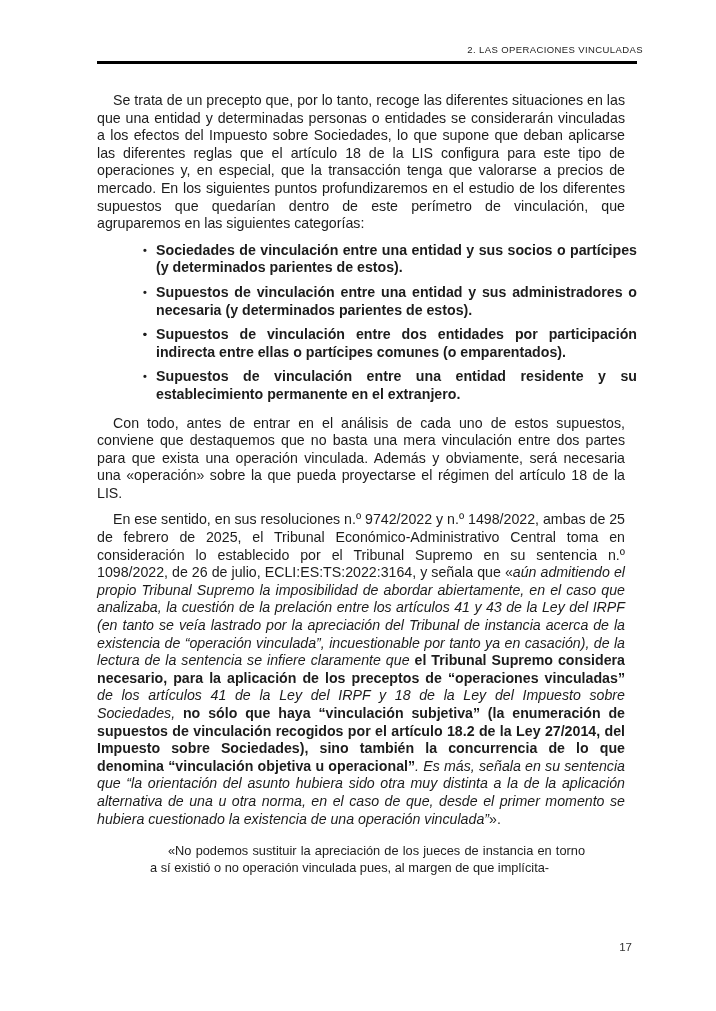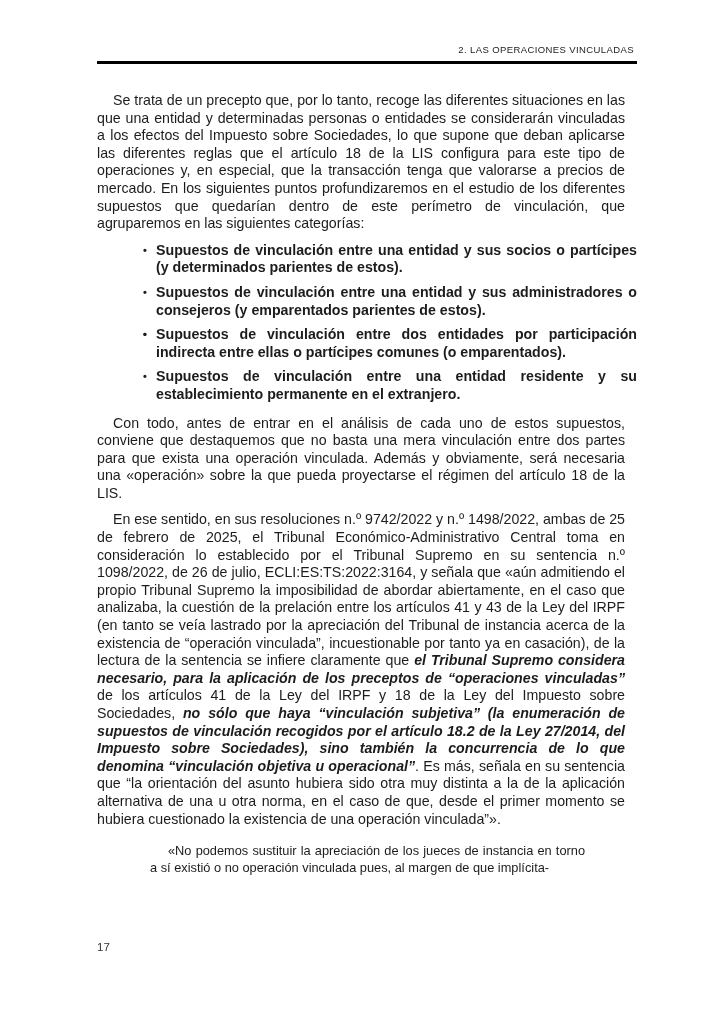--- a/index.html
+++ b/index.html
@@ -14,21 +14,21 @@
       height: 1011px;
       margin: 0 auto;
       background: #ffffff;
       font-family: "Liberation Sans", sans-serif;
       color: #1c1c1c;
       overflow: hidden;
     }
     .running-head {
       position: absolute;
       top: 44px;
-      left: 94px;
+      left: 103px;
       width: 540px;
       text-align: right;
       font-size: 9.5px;
       letter-spacing: 0.4px;
       color: #222222;
     }
     .rule {
       position: absolute;
       top: 61px;
       left: 97px;
@@ -63,60 +63,60 @@
       margin-bottom: 7px;
       text-align: justify;
     }
     ul.bullets li .dot {
       position: absolute;
       left: 0;
       top: 0;
       font-size: 11px;
       font-weight: 700;
     }
-    .it  { }
-    .bit { font-style: italic; font-weight: 700; }
+    .it  { font-style: italic; }
+    .bit { font-weight: 700; }
     .quote {
       margin: 15px 52px 4px 53px;
       font-size: 12.8px;
       line-height: 16.6px;
       text-indent: 18px;
       text-align: justify;
     }
     .page-number {
       position: absolute;
       top: 941px;
       left: 97px;
       width: 535px;
-      text-align: left;
+      text-align: right;
       font-size: 11.5px;
       color: #333333;
     }
   </style>
 </head>
 <body>
 
 <div class="page">
 
   <div class="running-head">2.  LAS OPERACIONES VINCULADAS</div>
 
   <div class="rule"></div>
 
   <div class="content">
 
     <p>Se trata de un precepto que, por lo tanto, recoge las diferentes situaciones en las que una entidad y determinadas personas o entidades se considerarán vinculadas a los efectos del Impuesto sobre Sociedades, lo que supone que deban aplicarse las diferentes reglas que el artículo 18 de la LIS configura para este tipo de operaciones y, en especial, que la transacción tenga que valorarse a precios de mercado. En los siguientes puntos profundizaremos en el estudio de los diferentes supuestos que quedarían dentro de este perímetro de vinculación, que agruparemos en las siguientes categorías:</p>
 
     <ul class="bullets">
       <li>
         <span class="dot">•</span>
-        <span>Supuestos de vinculación entre una entidad y sus socios o partícipes (y determinados parientes de estos).</span>
+        <span>Sociedades de vinculación entre una entidad y sus socios o partícipes (y determinados parientes de estos).</span>
       </li>
       <li>
         <span class="dot">•</span>
-        <span>Supuestos de vinculación entre una entidad y sus administradores o consejeros (y emparentados parientes de estos).</span>
+        <span>Supuestos de vinculación entre una entidad y sus administradores o necesaria (y determinados parientes de estos).</span>
       </li>
       <li>
         <span class="dot">•</span>
       </li>
       <li>
         <span class="dot">•</span>
         <span>Supuestos de vinculación entre dos entidades por participación indirecta entre ellas o partícipes comunes (o emparentados).</span>
       </li>
       <li>
         <span class="dot">•</span>

